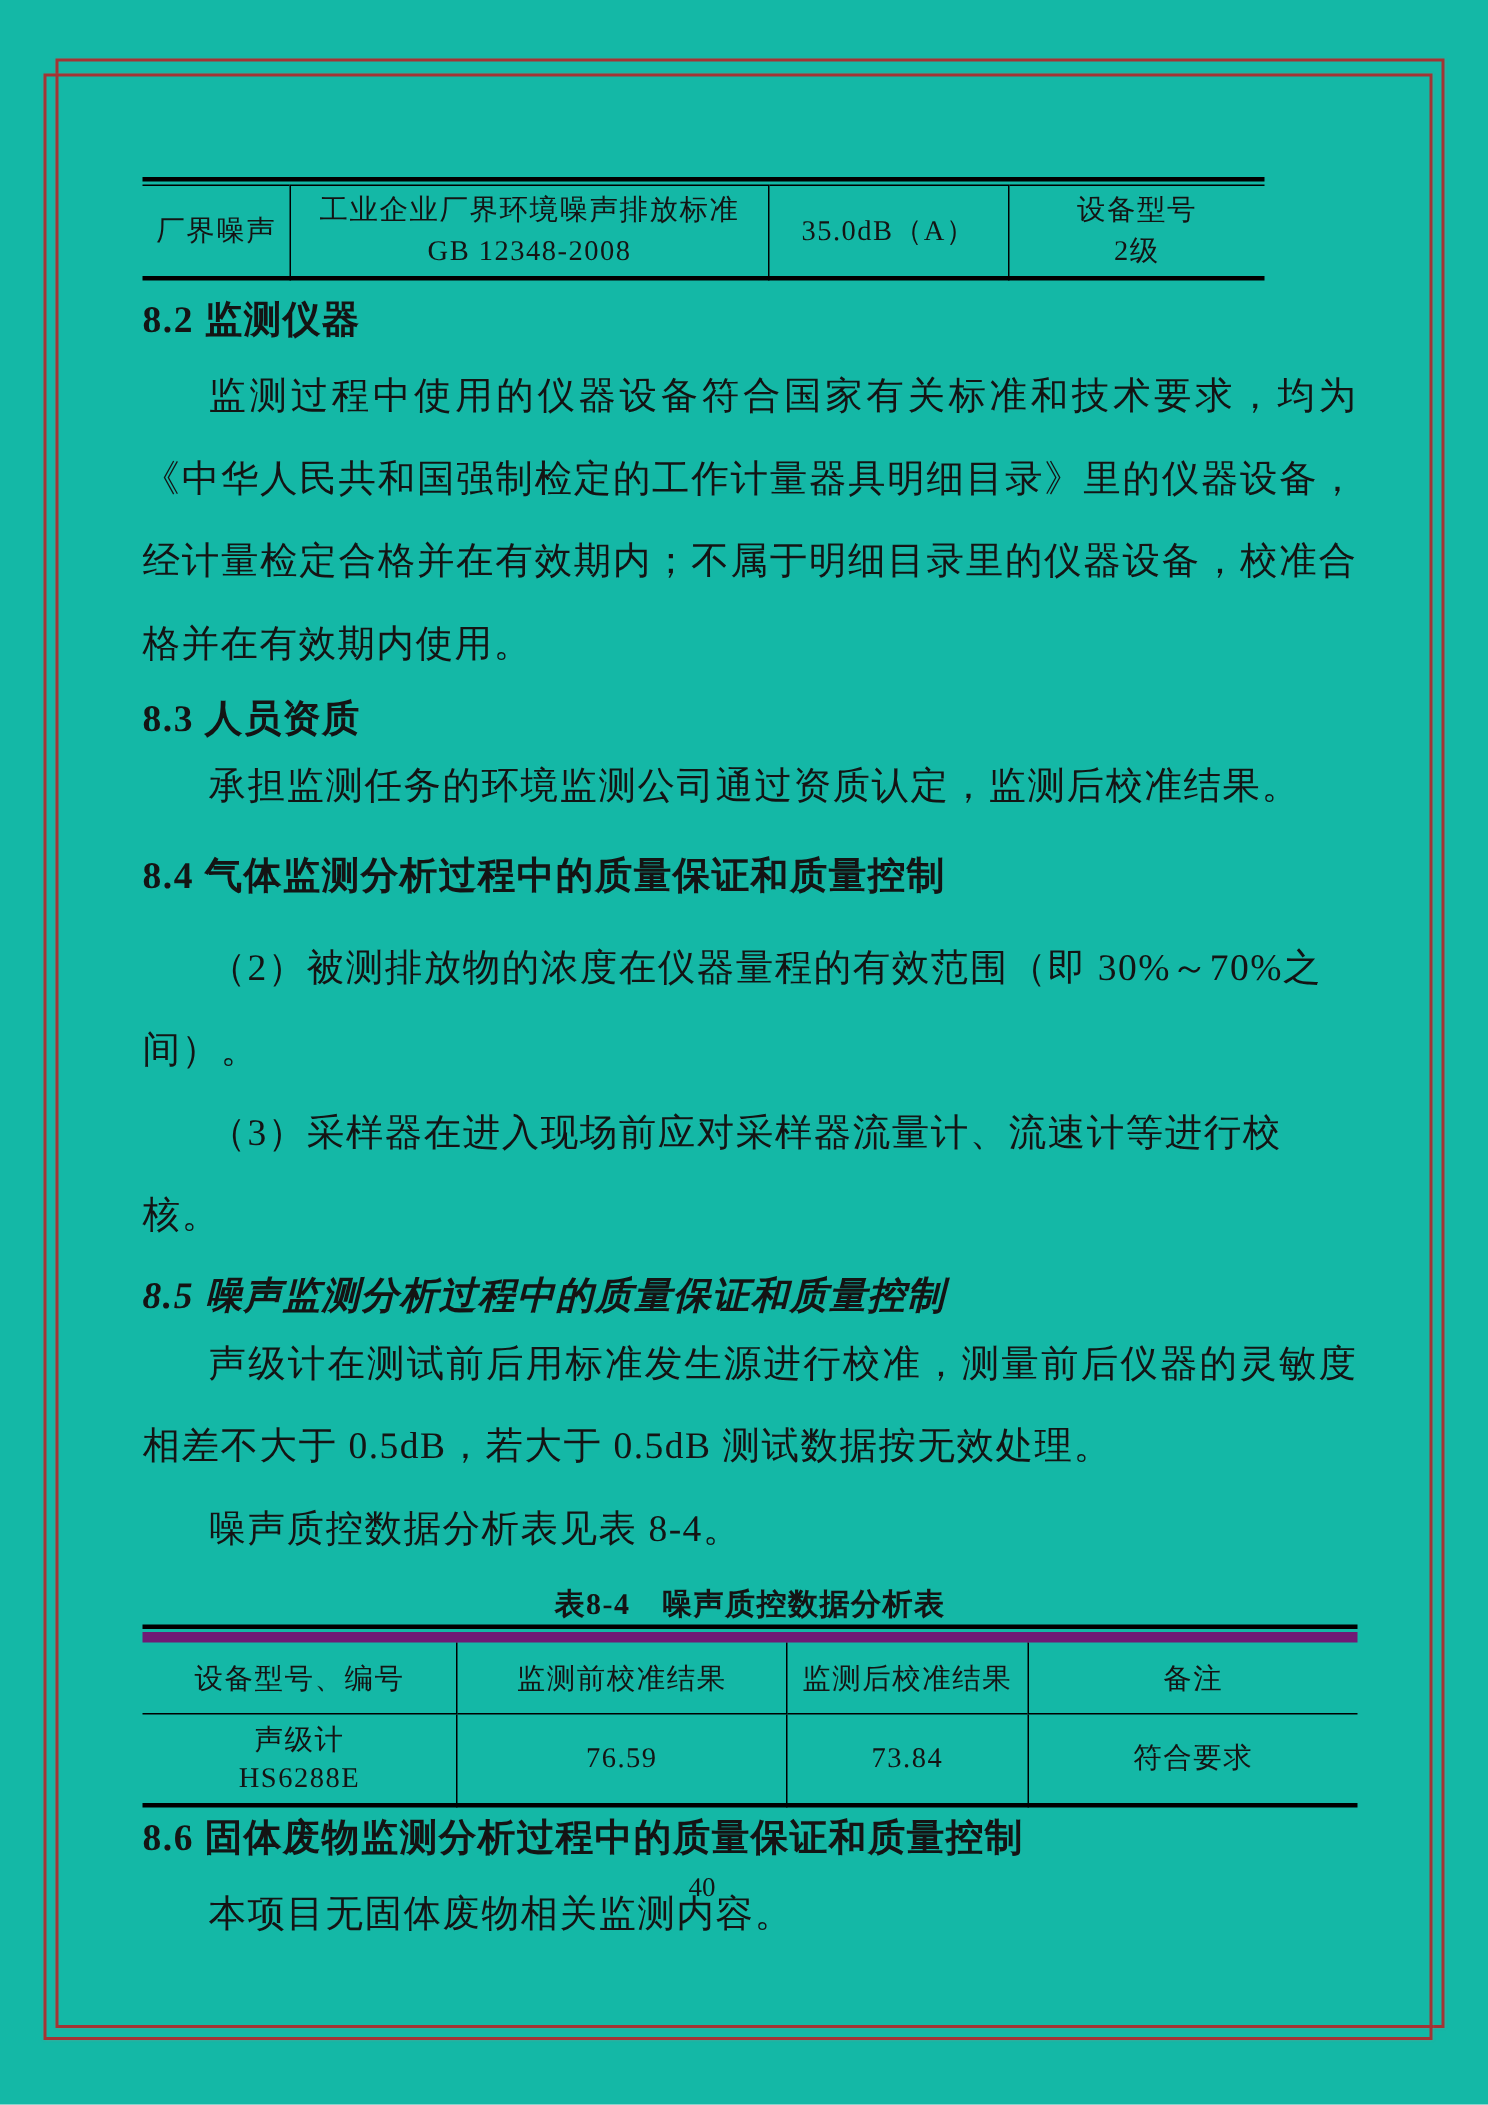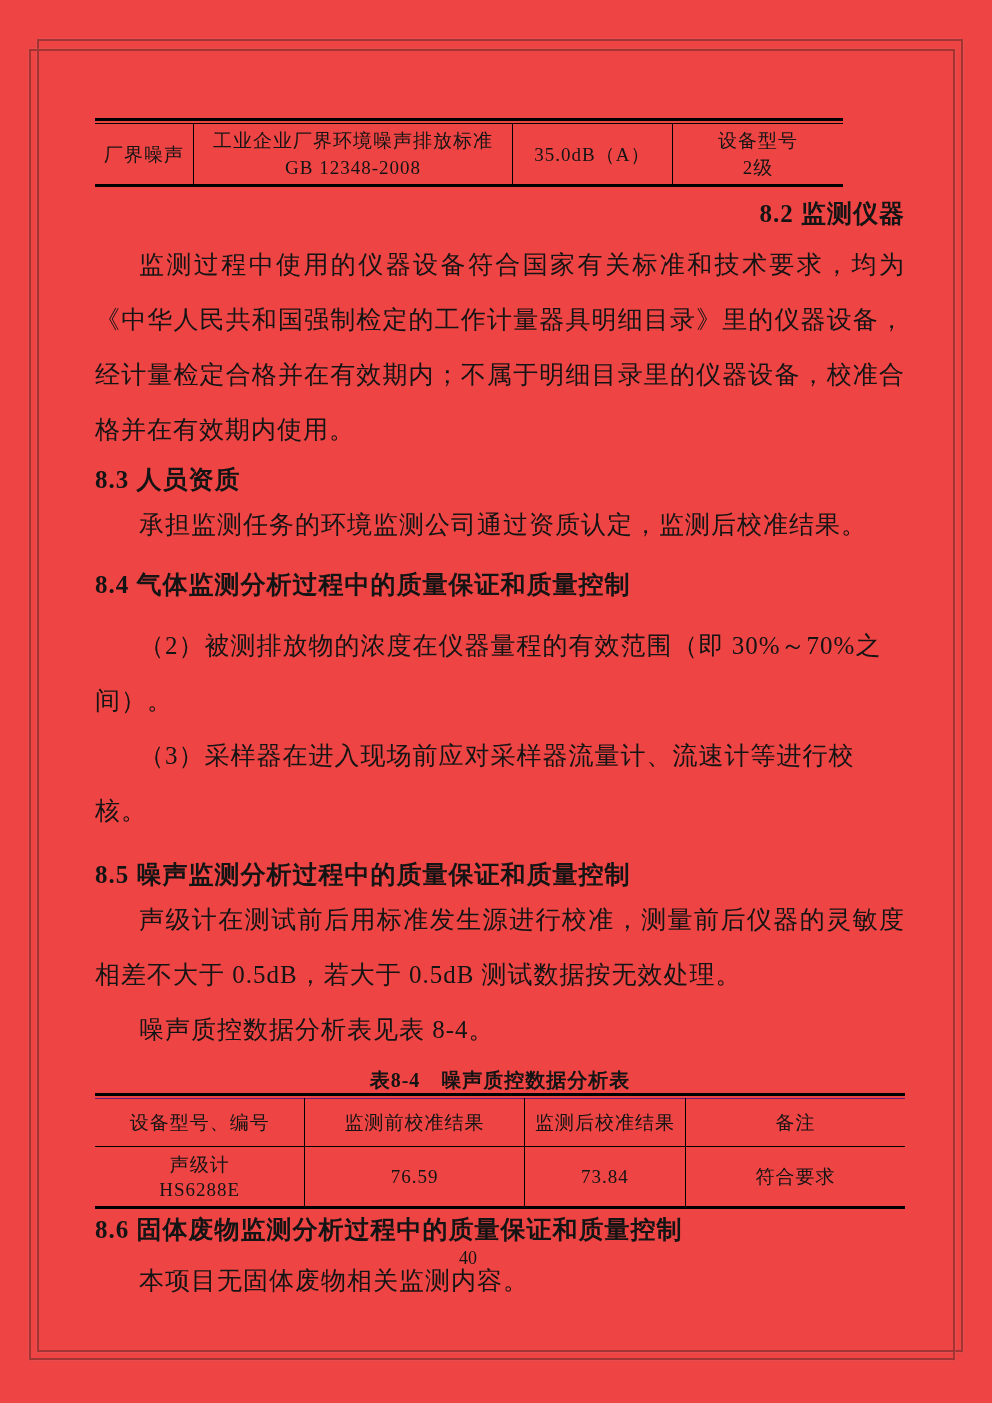--- a/index.html
+++ b/index.html
@@ -1,57 +1,57 @@
 <!DOCTYPE html>
 <html><head>
 <meta charset="utf-8">
 <style>
   html,body { margin:0; padding:0; background:#e8e8e8; }
   .page {
     position:relative; width:992px; height:1403px; margin:0 auto;
-    background:#ef4444; overflow:hidden;
+    background:#14b8a6; overflow:hidden;
     font-family:"Liberation Serif","DejaVu Serif",serif; color:#141414;
   }
   
   .frame-a { position:absolute; left:37px; top:39px; width:926px; height:1313px;
              border:2px solid #a33434; box-sizing:border-box; box-shadow:0 0 2px rgba(210,120,120,.55); }
   .frame-b { position:absolute; left:29px; top:49px; width:926px; height:1311px;
              border:2px solid #a33434; box-sizing:border-box; box-shadow:0 0 2px rgba(210,120,120,.55); }
 
   .content { position:absolute; left:95px; top:0; width:810px; }
 
   
   .ct-wrap { width:748px; margin-top:118px; border-top:3px solid #000; }
   .ct { width:100%; border-collapse:collapse; table-layout:fixed;
         margin-top:2px; border-top:1px solid #000; border-bottom:3px solid #000;
         font-size:19px; }
   .ct td { border-left:1px solid #000; text-align:center; vertical-align:middle;
            padding:3px 4px; line-height:27px; letter-spacing:1px; }
   .ct td:first-child { border-left:none; }
 
   .h { font-size:25px; font-weight:bold; line-height:34px; margin:10px 0 0 0; letter-spacing:1px; }
-  .h82 { margin-top:10px;text-align:right; }
+  .h82 { margin-top:10px; }
   .h83 { margin-top:6px; }
   .h84 { margin-top:16px; }
-  .h85 { margin-top:20px; }
+  .h85 { margin-top:10px;font-style:italic; }
   .h86 { margin-top:4px; }
 
   .para { font-size:25px; line-height:55px; letter-spacing:1px;
           text-align:justify; text-indent:44px; margin:6px 0 0 0; }
   .para.tight { margin-top:0; }
 
   .list { margin-top:16px; }
   .list-item { font-size:25px; line-height:55px; letter-spacing:1px; text-indent:44px; }
 
   .caption { text-align:center; font-weight:bold; font-size:20px; line-height:26px;
              margin-top:10px; letter-spacing:1px; }
 
   .t84-wrap { width:810px; border-top:3px solid #000; }
   .t84 { width:100%; border-collapse:collapse; table-layout:fixed;
-         margin-top:2px; border-top:1px solid #701a75; border-bottom:3px solid #000;
+         margin-top:2px; border-top:7px solid #701a75; border-bottom:3px solid #000;
          font-size:19px; }
   .t84 th { font-weight:normal; border-left:1px solid #000; height:45px;
             text-align:center; vertical-align:middle; letter-spacing:1px; }
   .t84 td { border-left:1px solid #000; border-top:1px solid #000; height:57px;
             text-align:center; vertical-align:middle; line-height:25px; letter-spacing:1px; }
   .t84 th:first-child, .t84 td:first-child { border-left:none; }
 
   .pageno { position:absolute; left:368px; top:1248px; width:200px;
             text-align:center; font-size:18px; }
 </style>

